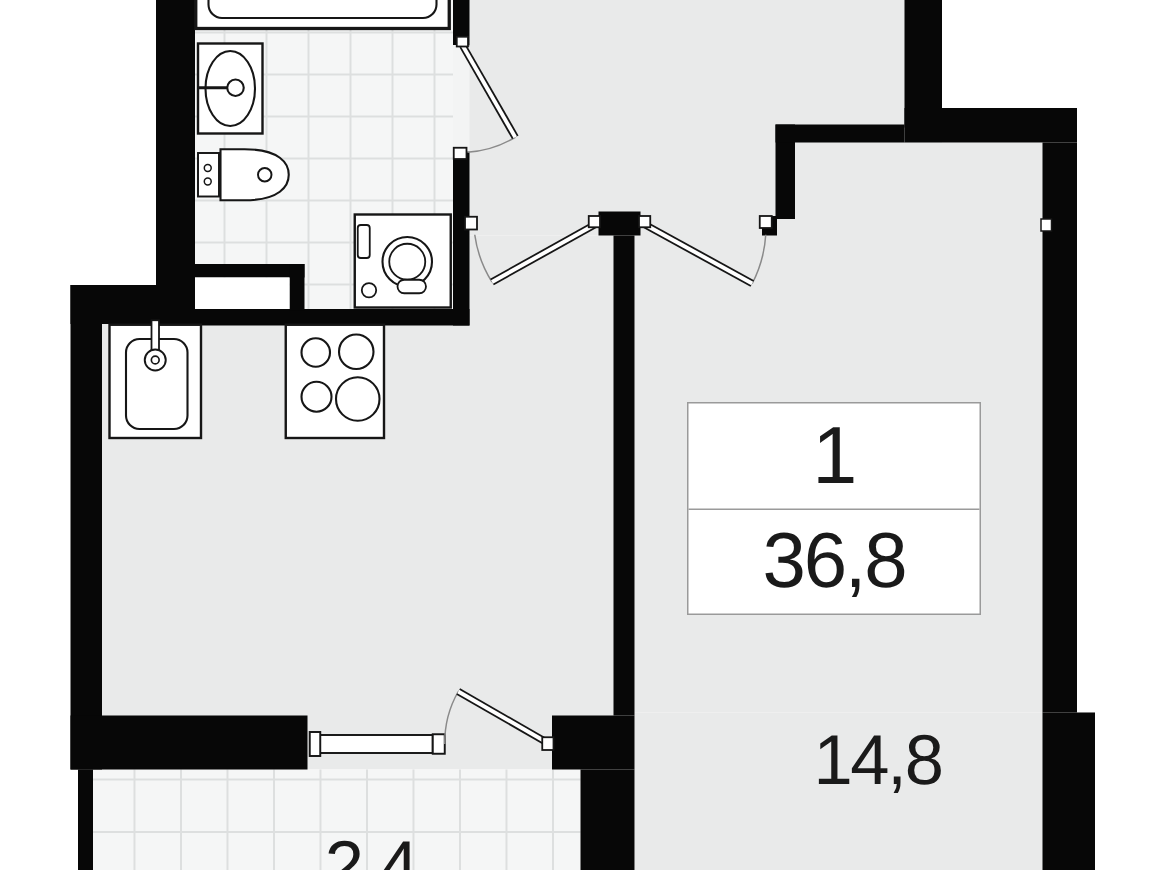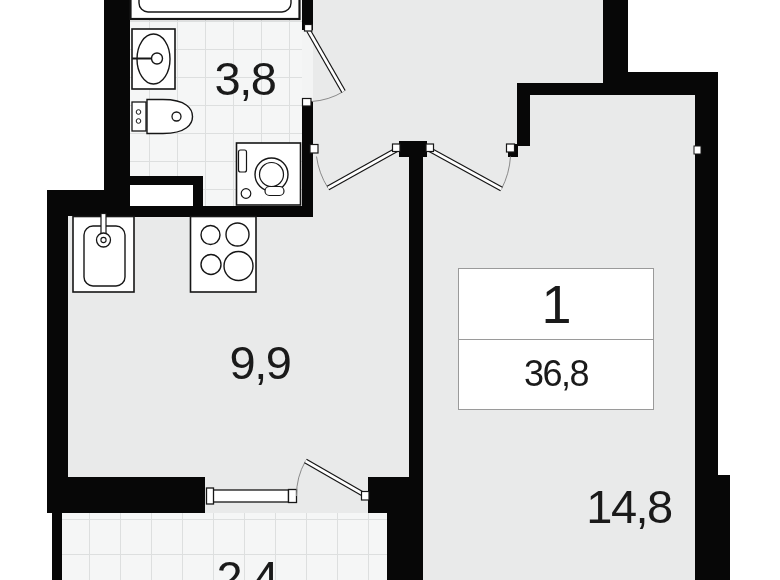--- a/index.html
+++ b/index.html
@@ -15,21 +15,21 @@
   .niche{position:absolute;background:#ffffff;}
   .threshold{position:absolute;background:#f3f4f4;}
   svg.overlay{position:absolute;left:0;top:0;}
   .label{position:absolute;transform:translate(-50%,-50%);font-size:47px;font-weight:400;
          color:#1a1a1a;letter-spacing:-1.5px;white-space:nowrap;}
   #infobox{position:absolute;left:458px;top:268px;width:196px;height:142px;
            background:#fff;border:1px solid #9a9a9a;box-sizing:border-box;
            display:flex;flex-direction:column;}
   #infobox .row{flex:1;display:flex;align-items:center;justify-content:center;color:#1a1a1a;}
   #infobox .row.top{border-bottom:1px solid #9a9a9a;font-size:54px;letter-spacing:-1px;}
-  #infobox .row.bottom{font-size:36px;letter-spacing:-1.5px;}
+  #infobox .row.bottom{font-size:52px;letter-spacing:-1.5px;}
 </style>
 </head>
 <body>
 
 <div id="plan">
 
   <div class="floor" style="left:302px;top:0;width:326px;height:157px;"></div>
   <div class="floor" style="left:68px;top:190px;width:355px;height:323px;"></div>
   <div class="floor" style="left:302px;top:157px;width:121px;height:35px;"></div>
   <div class="floor" style="left:423px;top:95px;width:295px;height:380px;"></div>
@@ -145,23 +145,21 @@
         <path d="M305.5,461 A69,69 0 0 0 296.5,496" stroke="#8a8a8a" stroke-width="1"></path>
         <line x1="365.5" y1="495.5" x2="305.5" y2="461" stroke-width="5"></line>
         <line x1="365.5" y1="495.5" x2="305.5" y2="461" stroke="#ffffff" stroke-width="2.6"></line>
         <rect x="361.5" y="491.5" width="7.5" height="8.5" fill="#ffffff" stroke-width="1.2"></rect>
       </g>
 
       <rect x="694" y="146" width="7" height="8" fill="#ffffff" stroke-width="1"></rect>
     </g>
   </svg>
 
-  <div class="label" style="left:245px;top:78px;">3,8</div>
-  <div class="label" style="left:260px;top:362px;">9,9</div>
-  <div class="label" style="left:585px;top:506px;margin-left:44px;">14,8</div>
+  <div class="label" style="left:585px;top:506px;">14,8</div>
   <div class="label" style="left:247px;top:577px;">2,4</div>
 
   <div id="infobox">
     <div class="row top">1</div>
     <div class="row bottom">36,8</div>
   </div>
 
 </div>
 
 </body></html>

